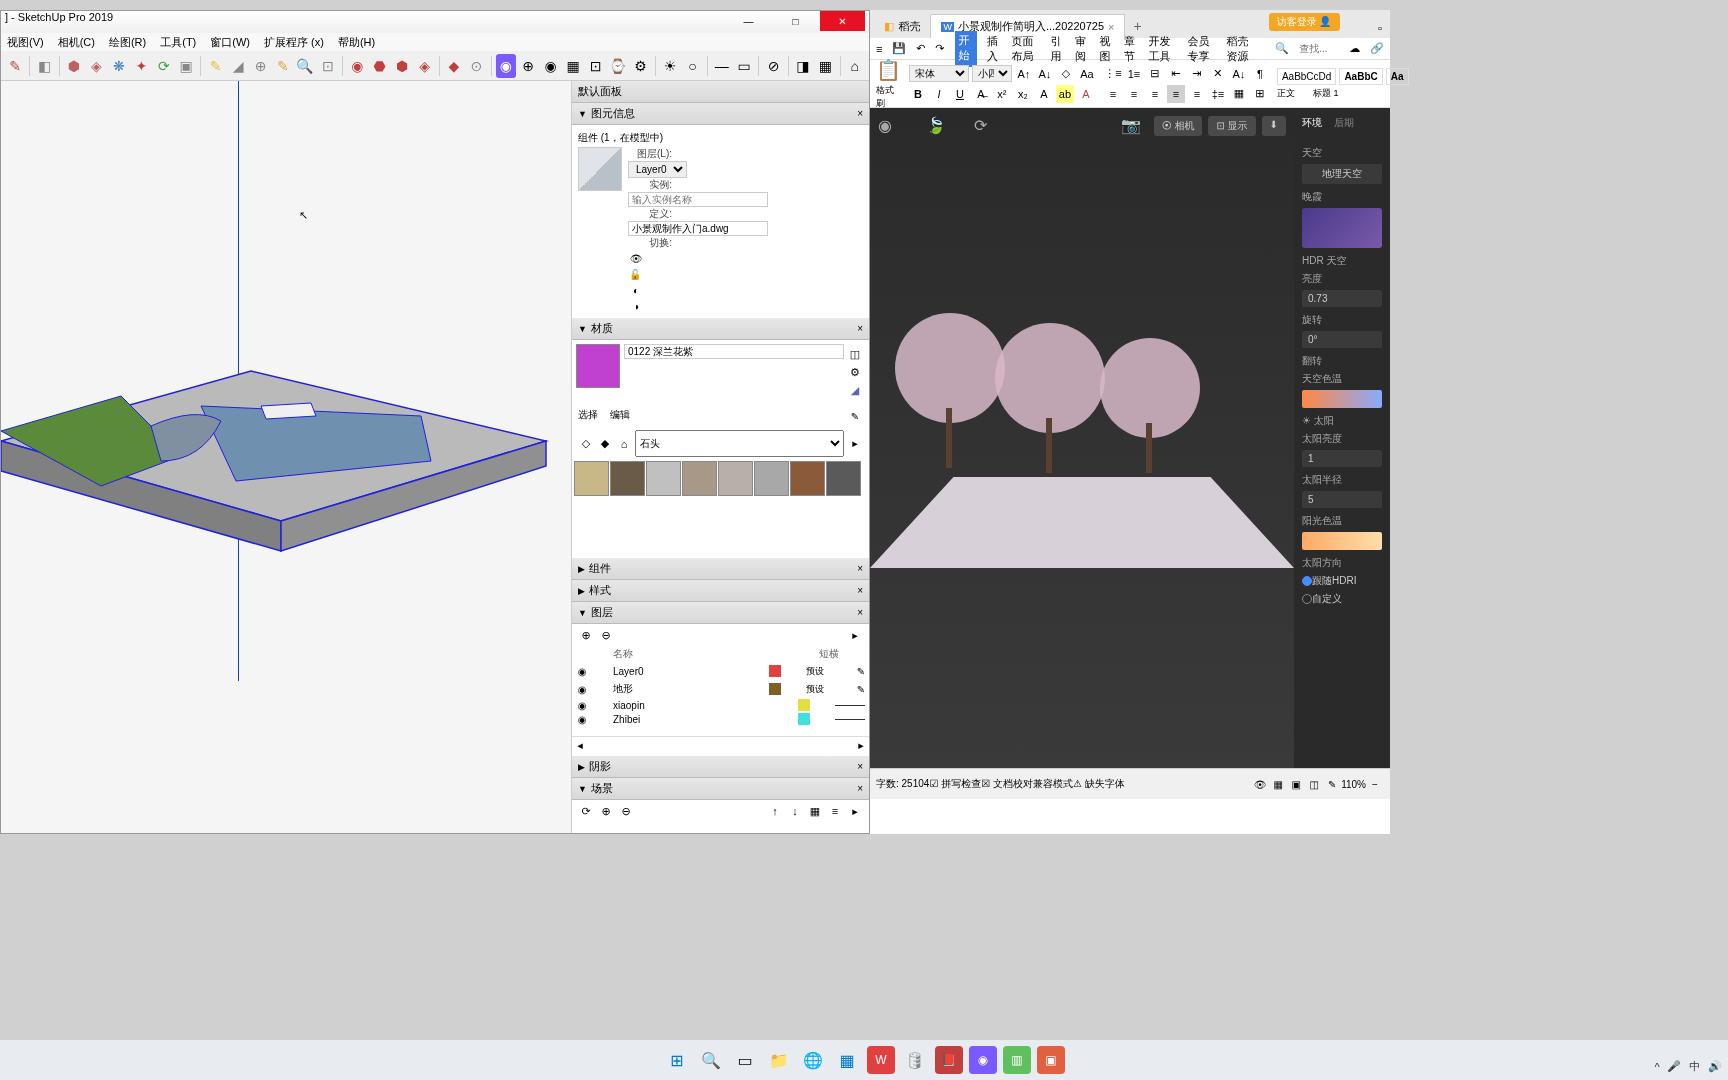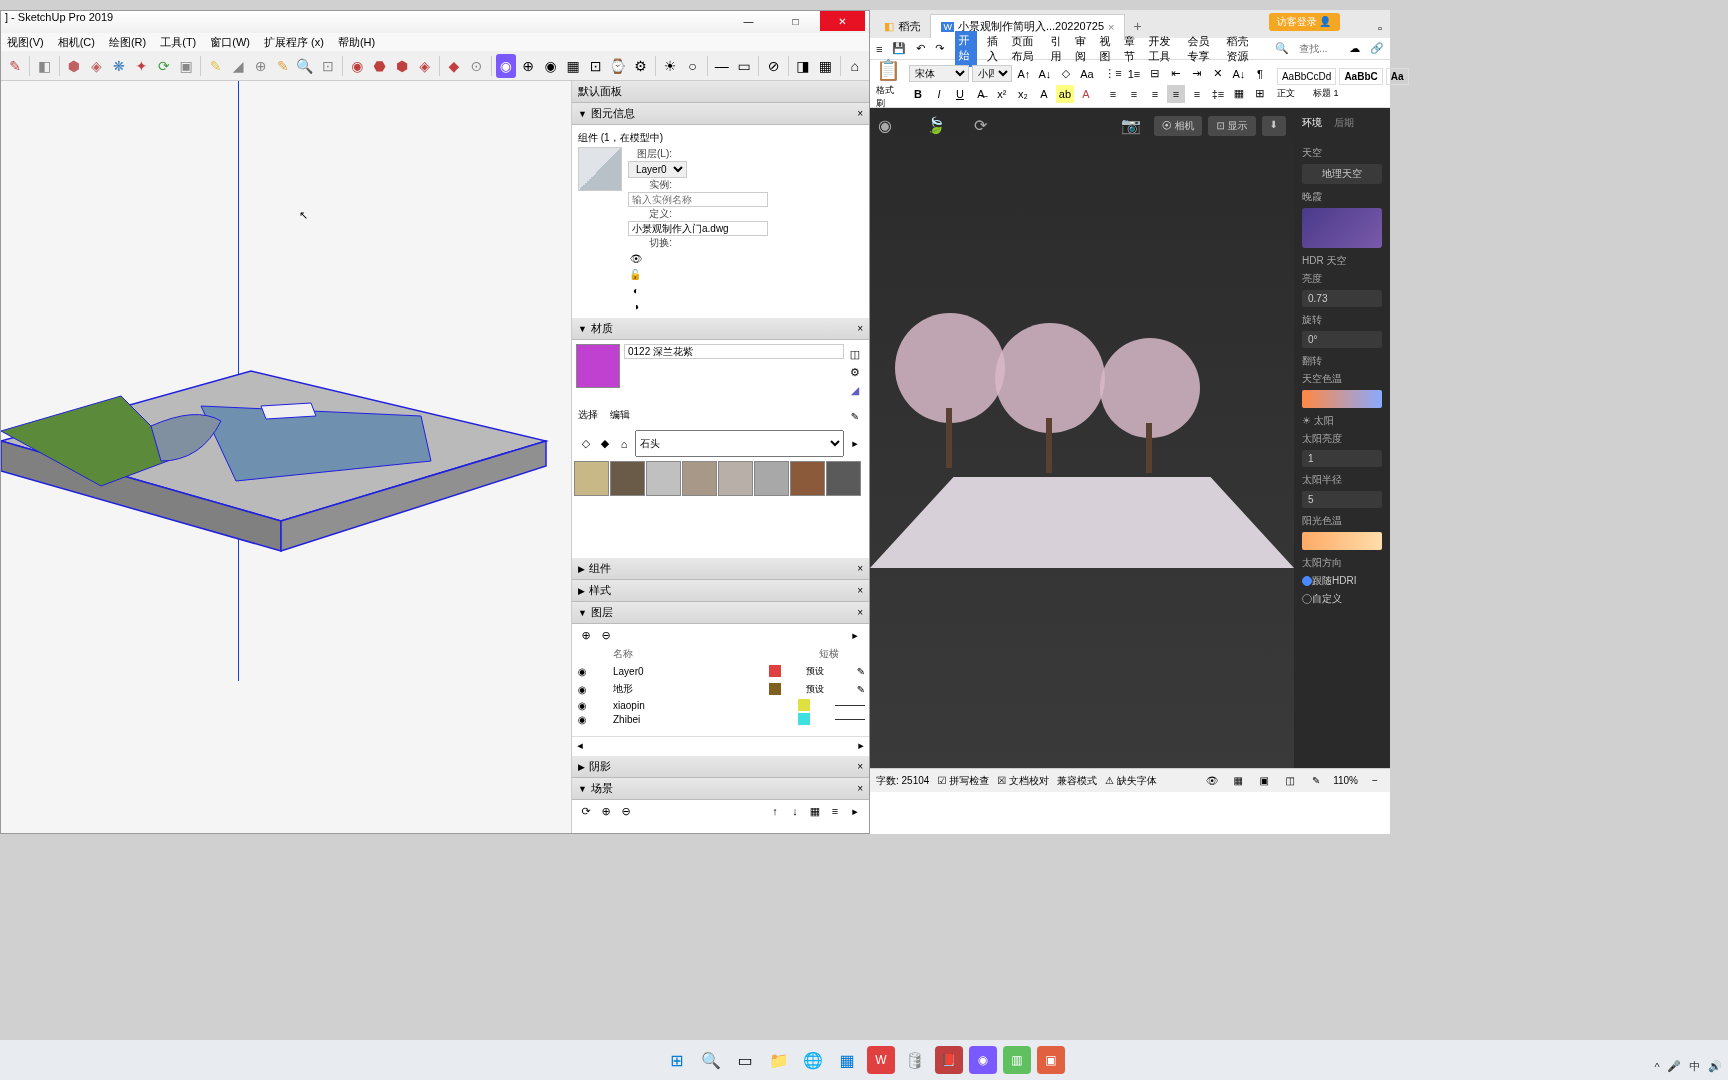--- a/index.html
+++ b/index.html
@@ -89,21 +89,21 @@
     .ds-label { color: #aaa; margin-bottom: 4px; }
     .ds-val { background: #3a3a3a; padding: 3px 6px; border-radius: 2px; margin-bottom: 6px; }
     .ds-thumb { width: 80px; height: 40px; background: linear-gradient(135deg, #4a3a8a, #7a5aaa); border-radius: 3px; margin-bottom: 6px; }
     .ds-grad { width: 80px; height: 18px; background: linear-gradient(90deg, #ff8844, #88aaff); border-radius: 2px; margin-bottom: 6px; }
     .ds-radio { display: flex; align-items: center; margin-bottom: 4px; }
     .ds-radio-dot { width: 10px; height: 10px; border: 1px solid #888; border-radius: 50%; }
     .ds-radio-dot.on { background: #4a8aff; border-color: #4a8aff; }
     
     .doc-caption { position: absolute; bottom: 0; left: 0; right: 96px; background: #fff; padding: 6px 12px; font-size: 11px; }
     
-    .wps-statusbar { height: 24px; background: #f0f0f0; border-top: 1px solid #ccc; display: flex; align-items: center; padding: 0 6px; font-size: 10px; gap: 8px; }
+    .wps-statusbar { height: 31px; background: #f0f0f0; border-top: 1px solid #ccc; display: flex; align-items: center; padding: 0 6px; font-size: 10px; }
     .wps-statusbar .sp { flex: 1; }
     
     
     .taskbar { position: absolute; left: 0; bottom: 0; width: 100%; height: 40px; background: #e8ecf0; display: flex; align-items: center; justify-content: center; gap: 6px; }
     .tb-icon { width: 28px; height: 28px; border-radius: 4px; display: flex; align-items: center; justify-content: center; font-size: 16px; }
     
     
     .systray { position: absolute; right: 6px; bottom: 6px; display: flex; gap: 8px; font-size: 11px; color: #333; align-items: center; }
   </style>
 </head>

